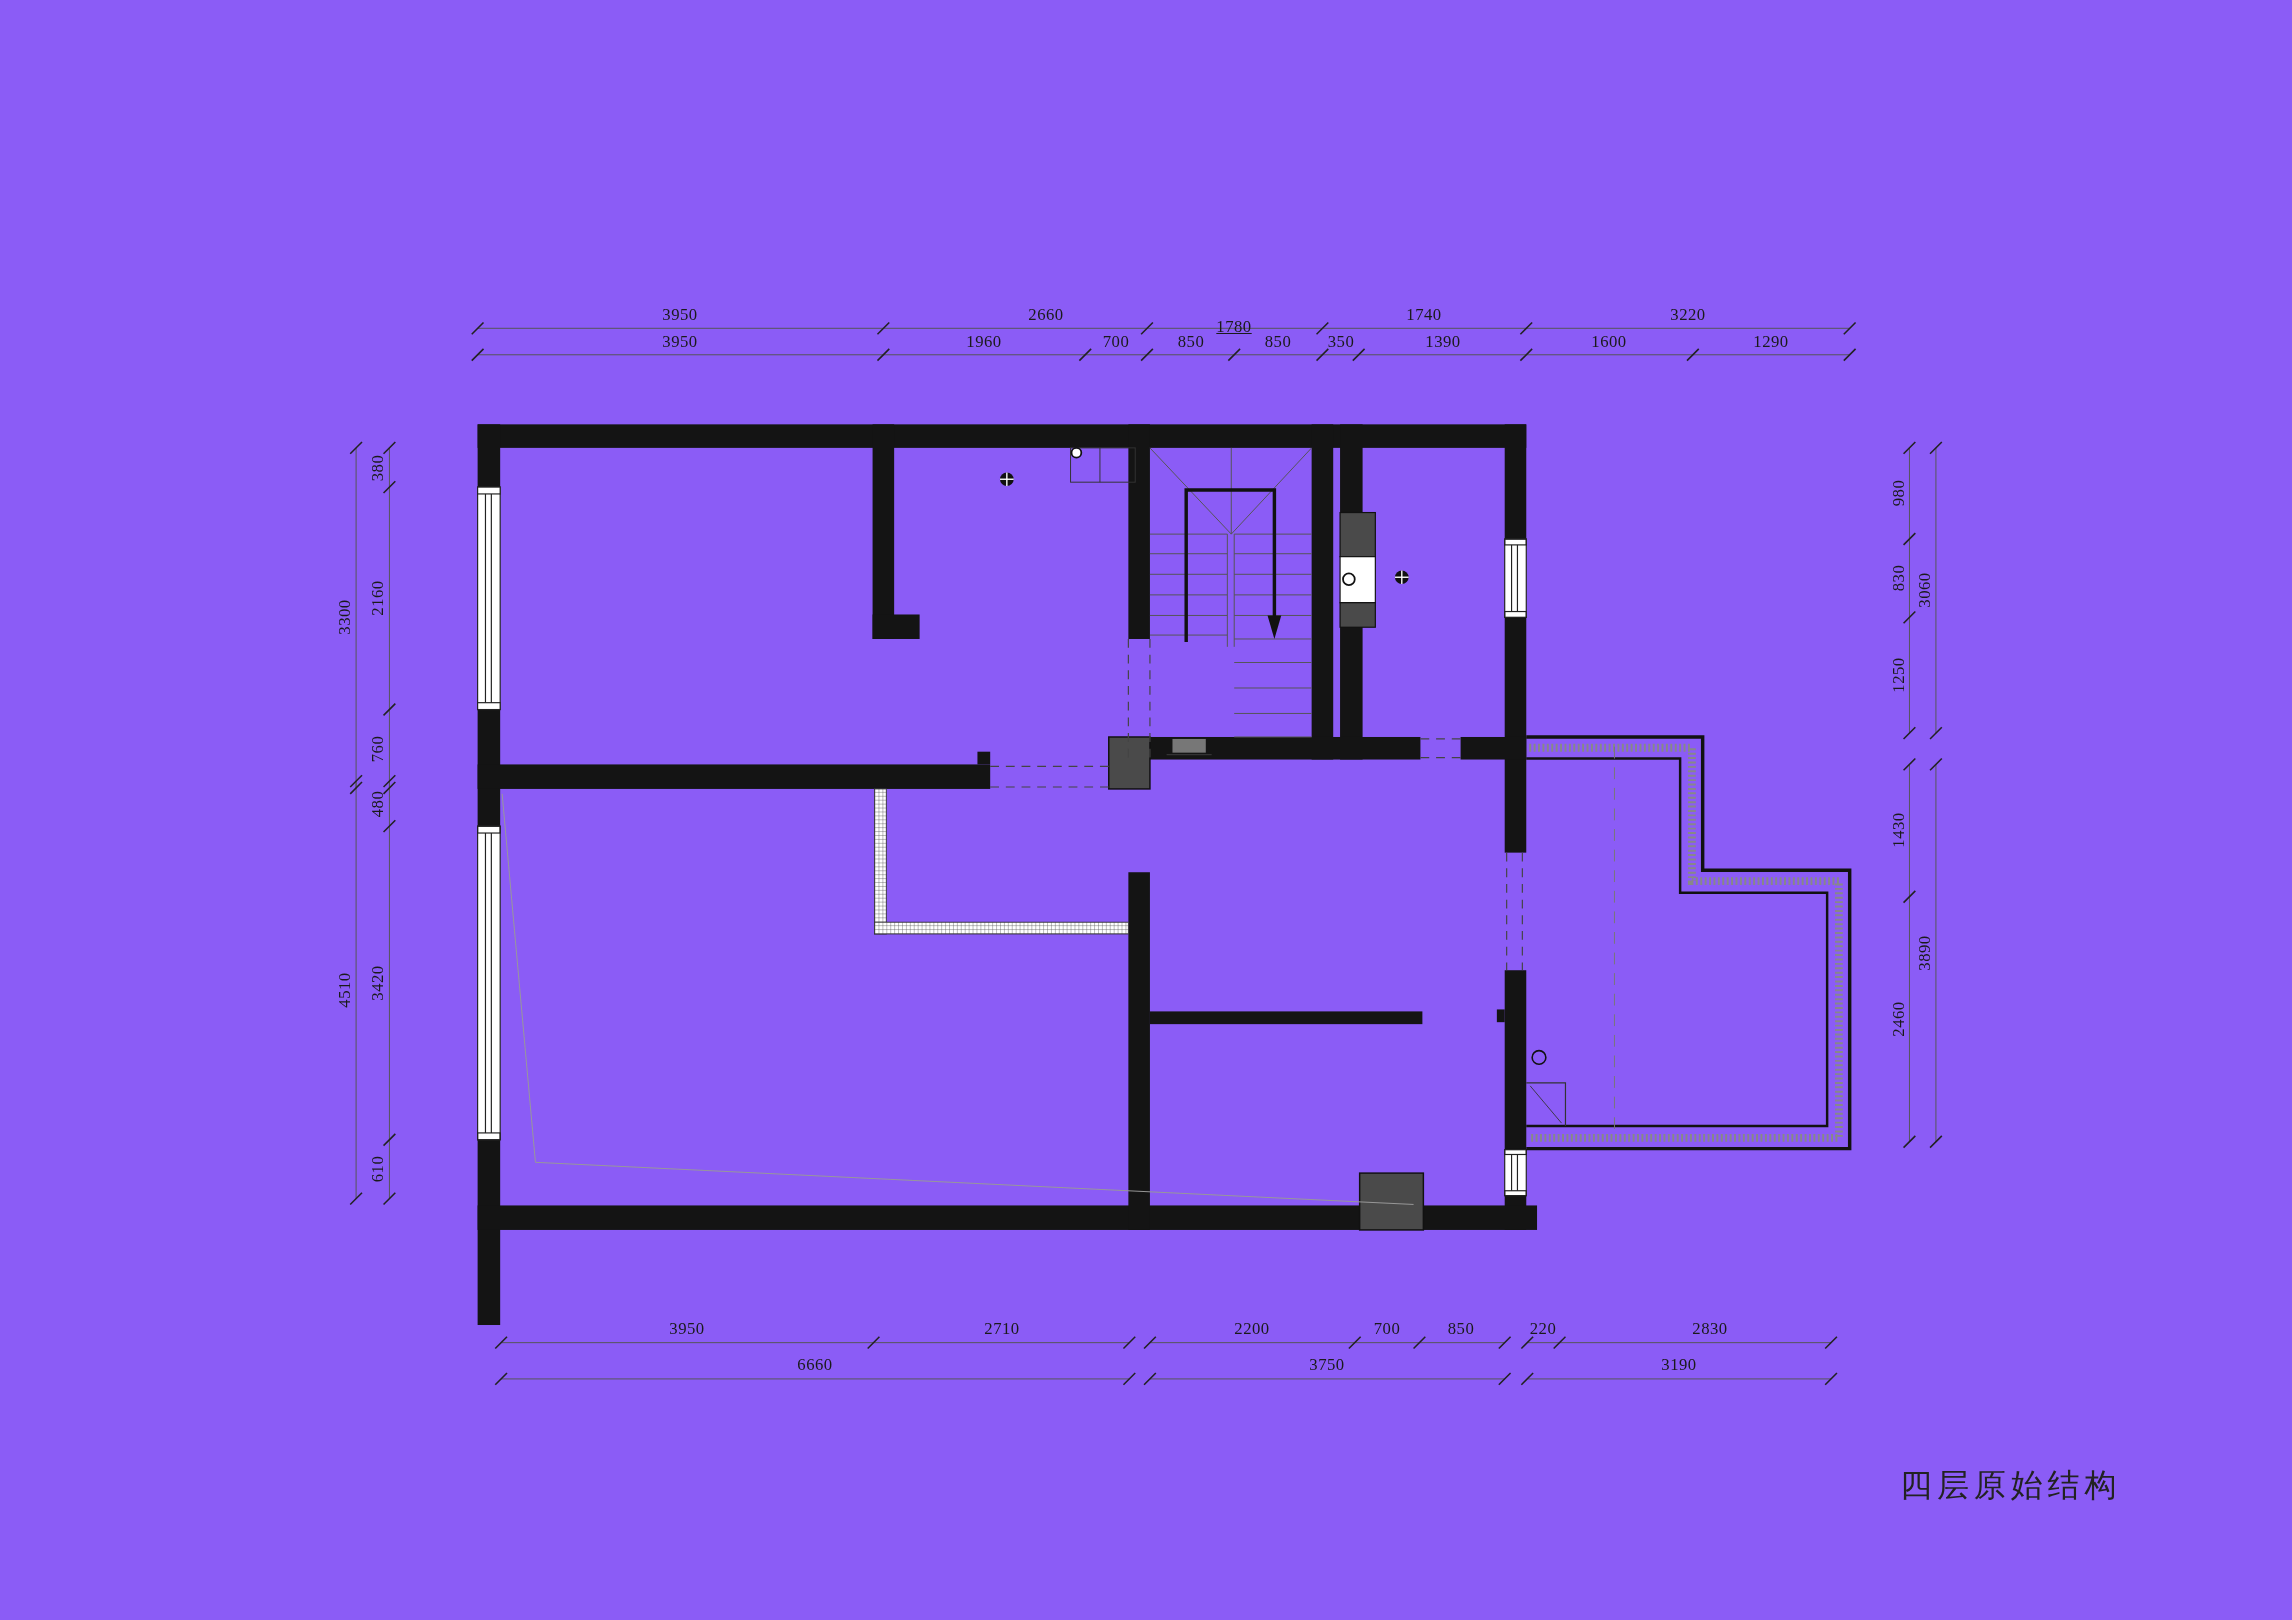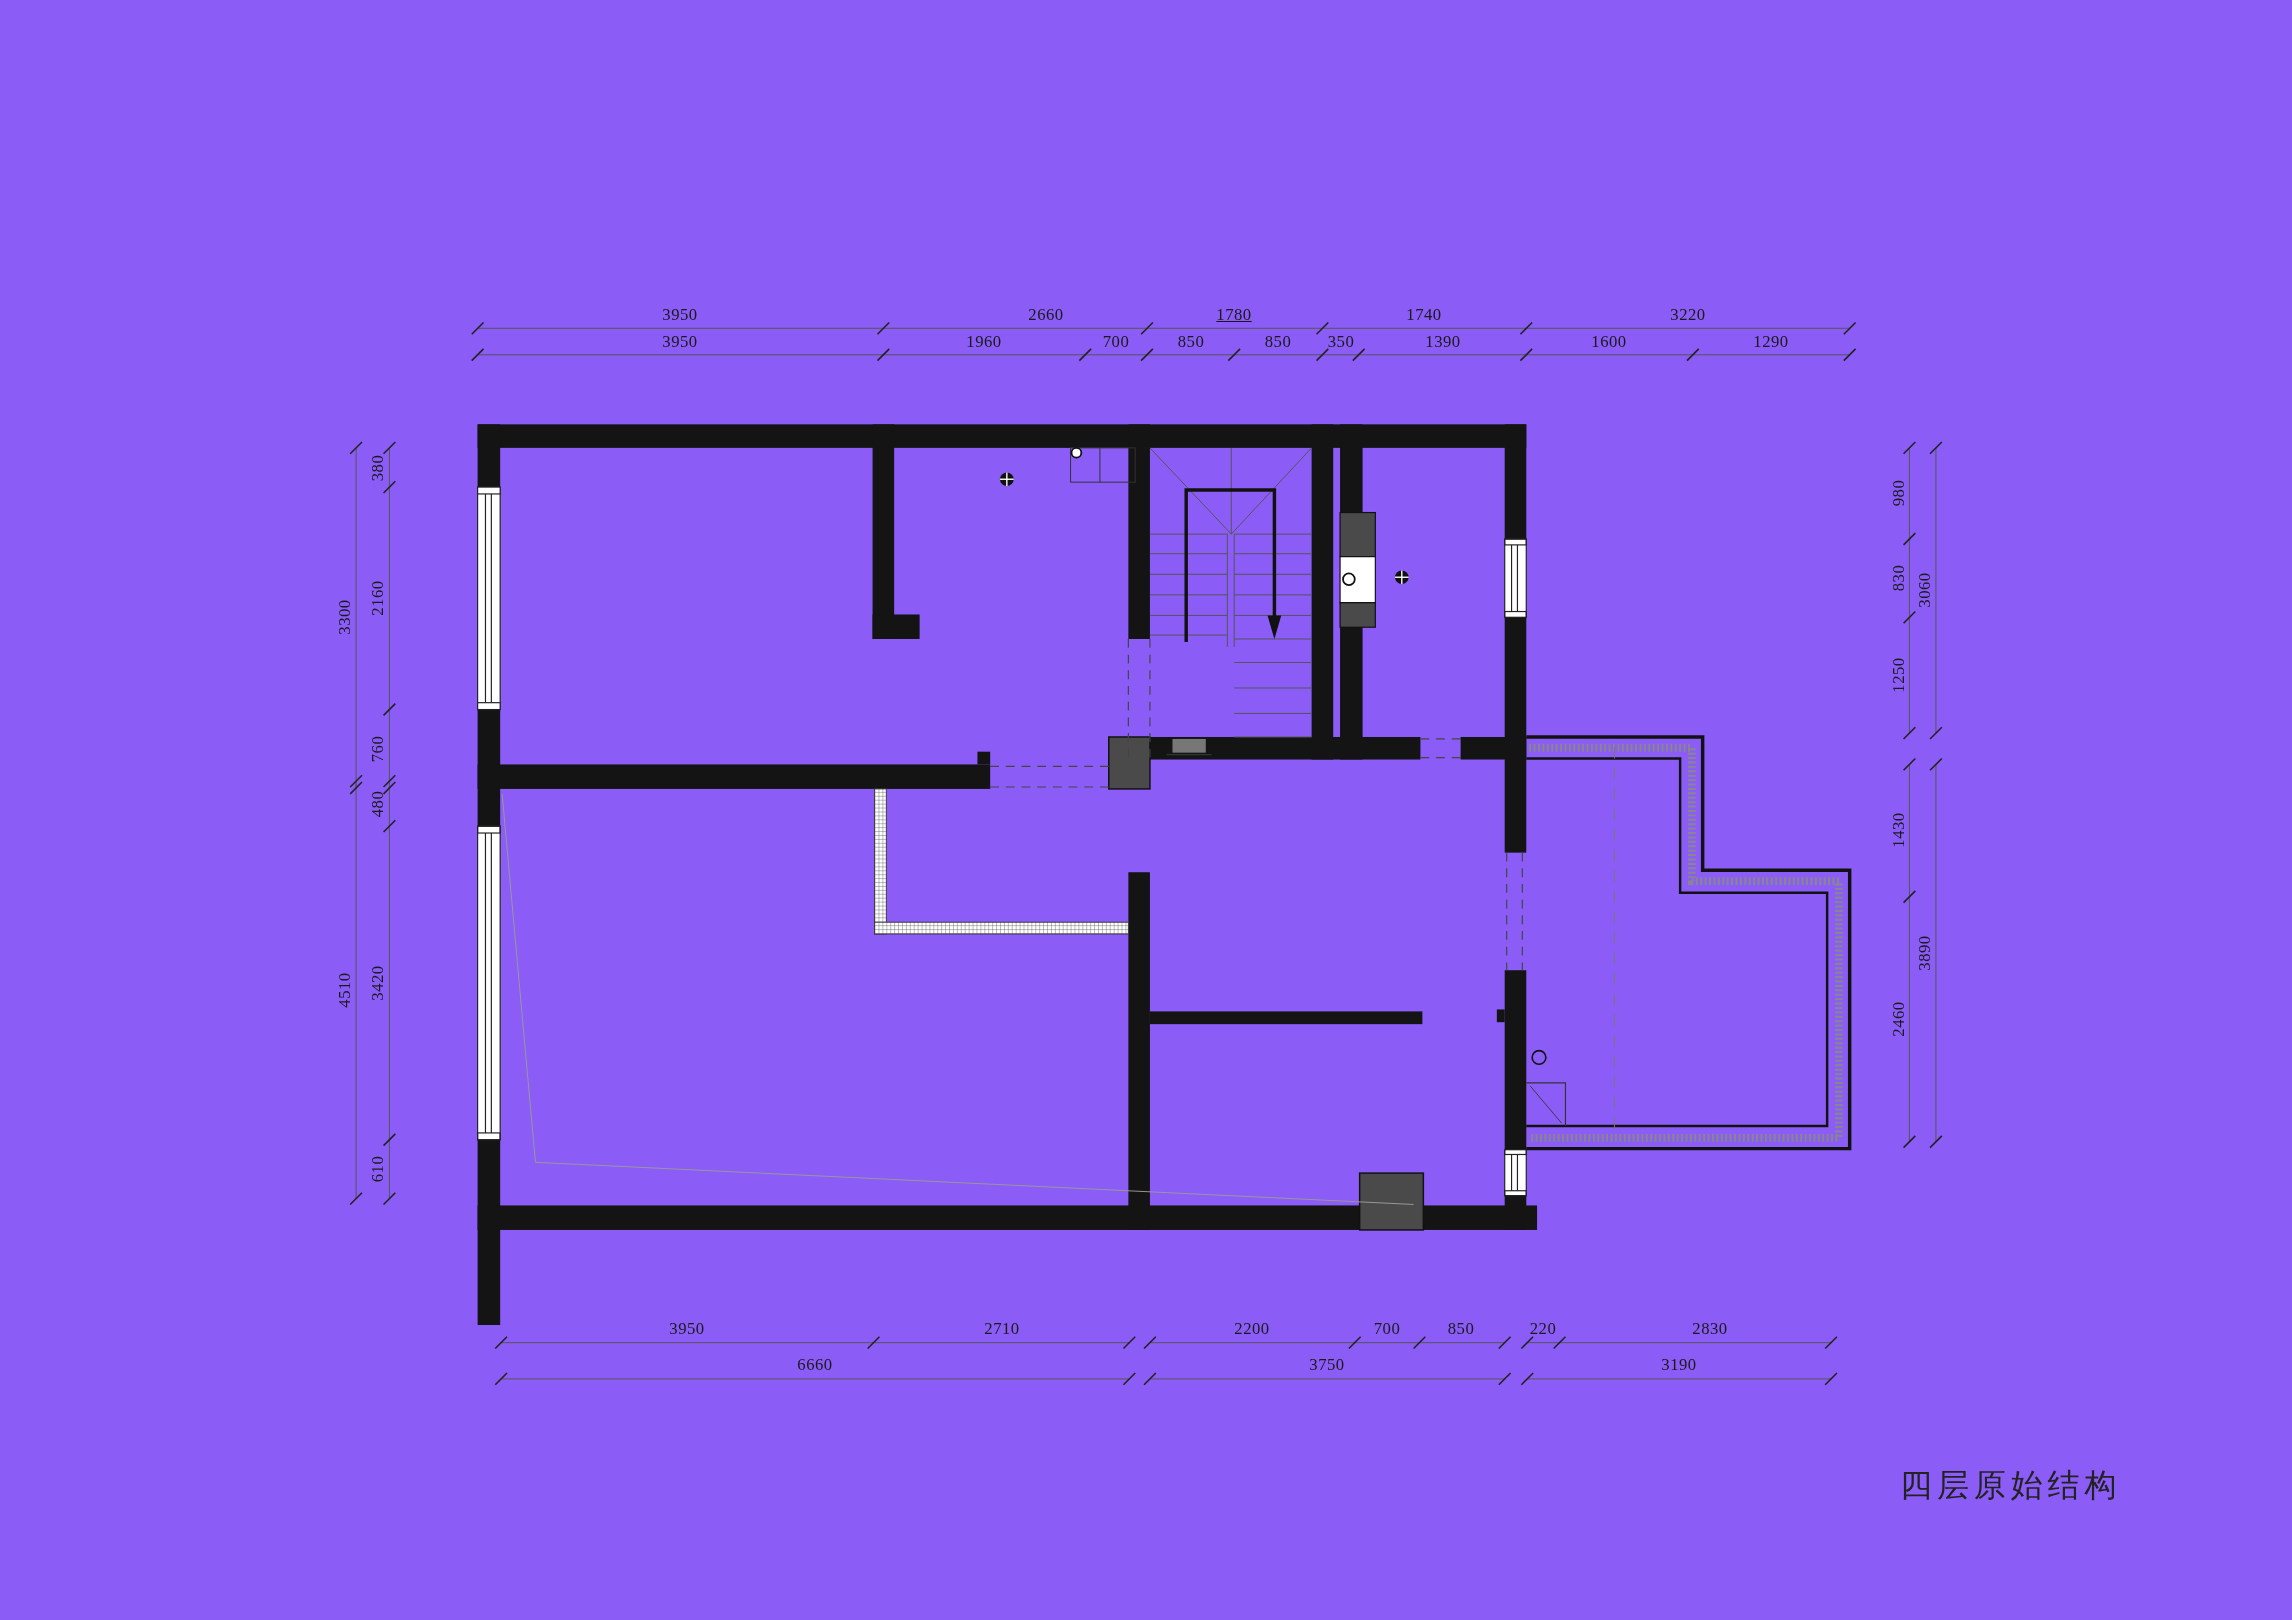--- a/index.html
+++ b/index.html
@@ -277,21 +277,21 @@
       <line x1="1552" y1="1413" x2="1564" y2="1401"></line>
           <line x1="1862" y1="1413" x2="1874" y2="1401"></line>
     </g>
   </g>
 </svg>
 
 <div>
   <div>
         <span class="dim" style="left: 680px; top: 316px;">3950</span>
         <span class="dim" style="left: 1014px; top: 316px; margin-left: 32px;">2660</span>
-        <span class="dim" style="left: 1234px; top: 316px; text-decoration: underline;">1780</span>
+        <span class="dim" style="left: 1234px; top: 328px; text-decoration: underline;">1780</span>
         <span class="dim" style="left: 1424px; top: 316px;">1740</span>
         <span class="dim" style="left: 1688px; top: 316px;">3220</span>
       </div>
   <div>
         <span class="dim" style="left: 680px; top: 343px;">3950</span>
         <span class="dim" style="left: 984px; top: 343px;">1960</span>
         <span class="dim" style="left: 1116px; top: 343px;">700</span>
         <span class="dim" style="left: 1191px; top: 343px;">850</span>
         <span class="dim" style="left: 1278px; top: 343px;">850</span>
         <span class="dim" style="left: 1341px; top: 343px;">350</span>

